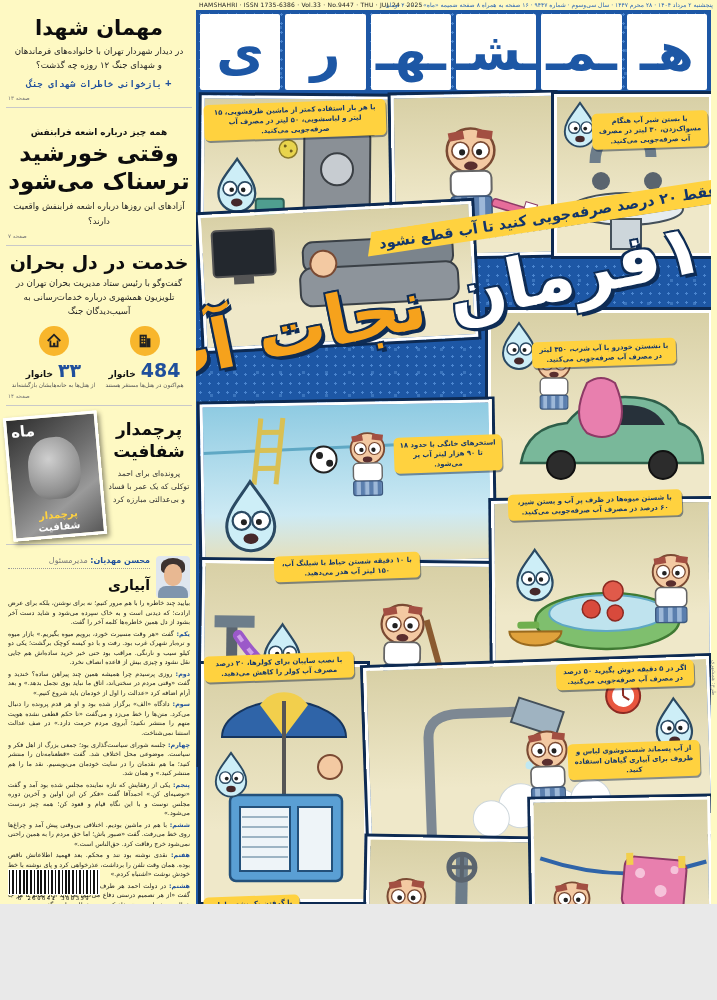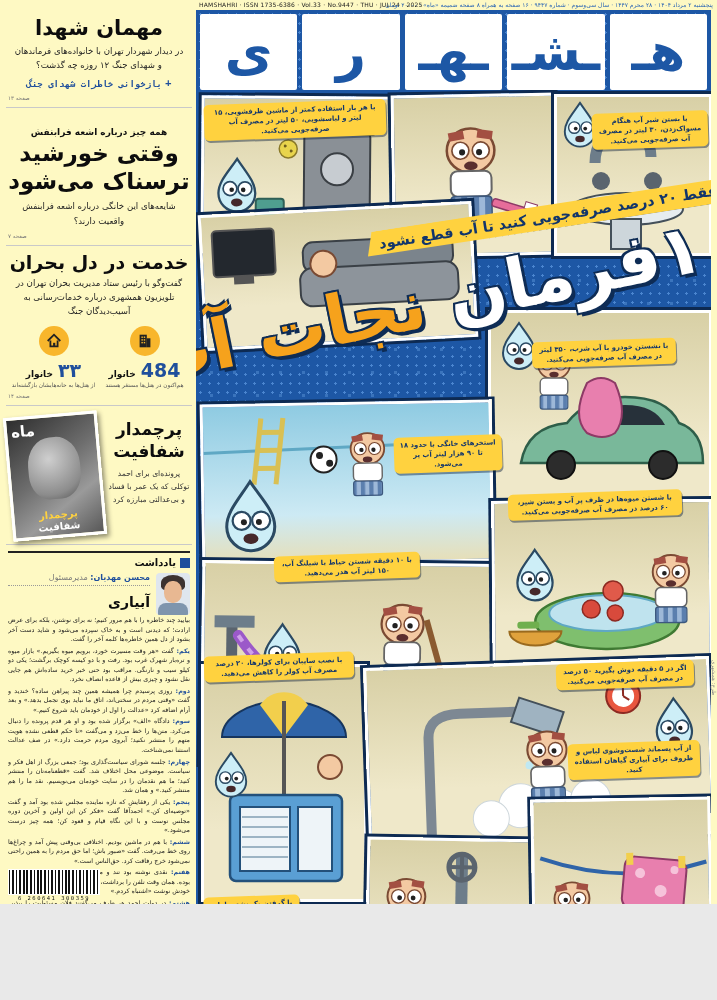--- a/index.html
+++ b/index.html
@@ -135,21 +135,21 @@
     <div class="blk">
       <div class="h1a">مهمان شهدا</div>
       <div class="sub">در دیدار شهردار تهران با خانواده‌های فرماندهان و شهدای جنگ ۱۲ روزه چه گذشت؟</div>
       <div class="link-row"><span class="plus">+</span><span>بازخوانی خاطرات شهدای جنگ</span></div>
       <div class="pg">صفحه ۱۳</div>
     </div>
 
     <div class="blk">
       <div class="kick">همه چیز درباره اشعه فرابنفش</div>
       <div class="h2a">وقتی خورشید ترسناک می‌شود</div>
-      <div class="sub">شایعه‌های این خانگی درباره اشعه فرابنفش واقعیت دارند؟</div>
+      <div class="sub">آزاد‌های این روزها درباره اشعه فرابنفش واقعیت دارند؟</div>
       <div class="pg">صفحه ۷</div>
     </div>
 
     <div class="blk">
       <div class="h3a">خدمت در دل بحران</div>
       <div class="sub">گفت‌وگو با رئیس ستاد مدیریت بحران تهران در تلویزیون همشهری درباره خدمات‌رسانی به آسیب‌دیدگان جنگ</div>
       <div class="stats">
         <div class="stat">
           <div class="ycirc">
             <svg width="18" height="18" viewBox="0 0 20 20">
@@ -190,24 +190,20 @@
         <div class="cover-face"></div>
         <div class="cover-logo">ماه</div>
         <div class="cover-cap">
           <span class="c1">پرچمدار</span>
           <span class="c2">شفافیت</span>
         </div>
       </div>
     </div>
 
     <div class="blk noteblk">
-      <div class="note-label-row">
-        <span class="bluebox"></span>
-        <span class="note-label">یادداشت</span>
-      </div>
       <div class="note-head">
         <div class="authphoto">
             <span class="hair"></span>
             <span class="face"></span>
             <span class="shirt"></span>
           </div>
         <div class="authmeta">
           <div class="authline"><span class="authname">محسن مهدیان:</span> <span class="authrole">مدیرمسئول</span></div>
           <div class="note-title">آبیاری</div>
         </div>
@@ -237,20 +233,21 @@
 
   <div class="barcode">
     <div class="bars"></div>
     <div class="bdigits">6 260641 300359</div>
   </div>
 
   <div class="poster">
 
     <div class="masthead">
       <div class="tile">هـ</div>
+      <div class="tile">ـمـ</div>
       <div class="tile">ـشـ</div>
       <div class="tile">ـهـ</div>
       <div class="tile">ر</div>
       <div class="tile">ی</div>
     </div>
 
     <div class="panel" style="left:5px;top:86px;width:186px;height:152px;transform:rotate(.5deg)">
       <svg viewBox="0 0 186 152" preserveAspectRatio="none">
         <rect x="100" y="32" width="66" height="86" rx="6" fill="#8a9096" stroke="#3a3f44" stroke-width="2"></rect>
         <rect x="94" y="22" width="78" height="14" rx="4" fill="#3a3f44"></rect>

